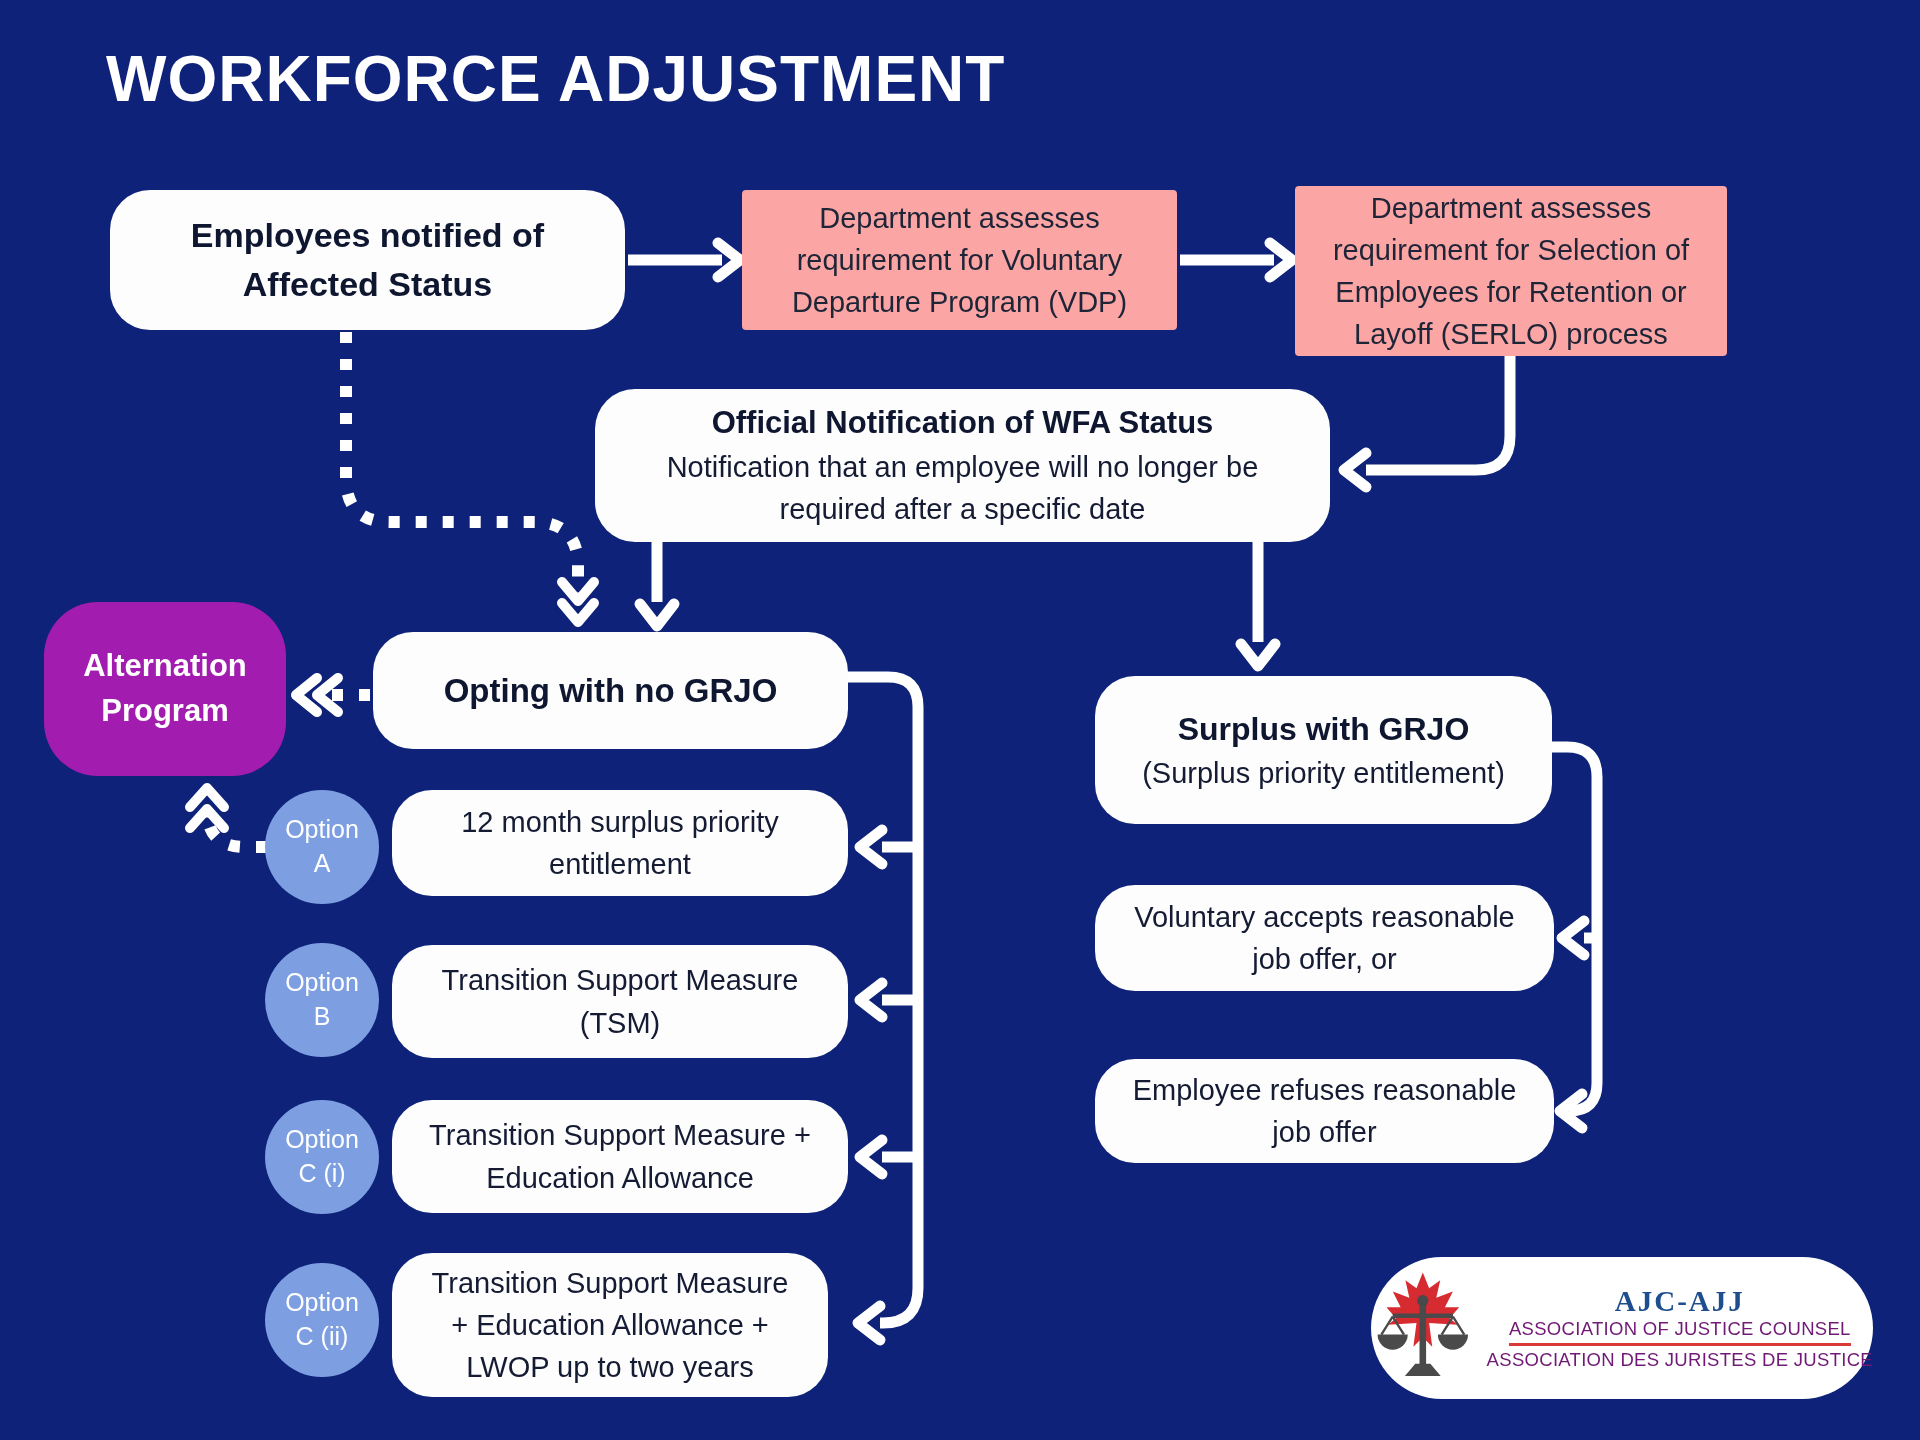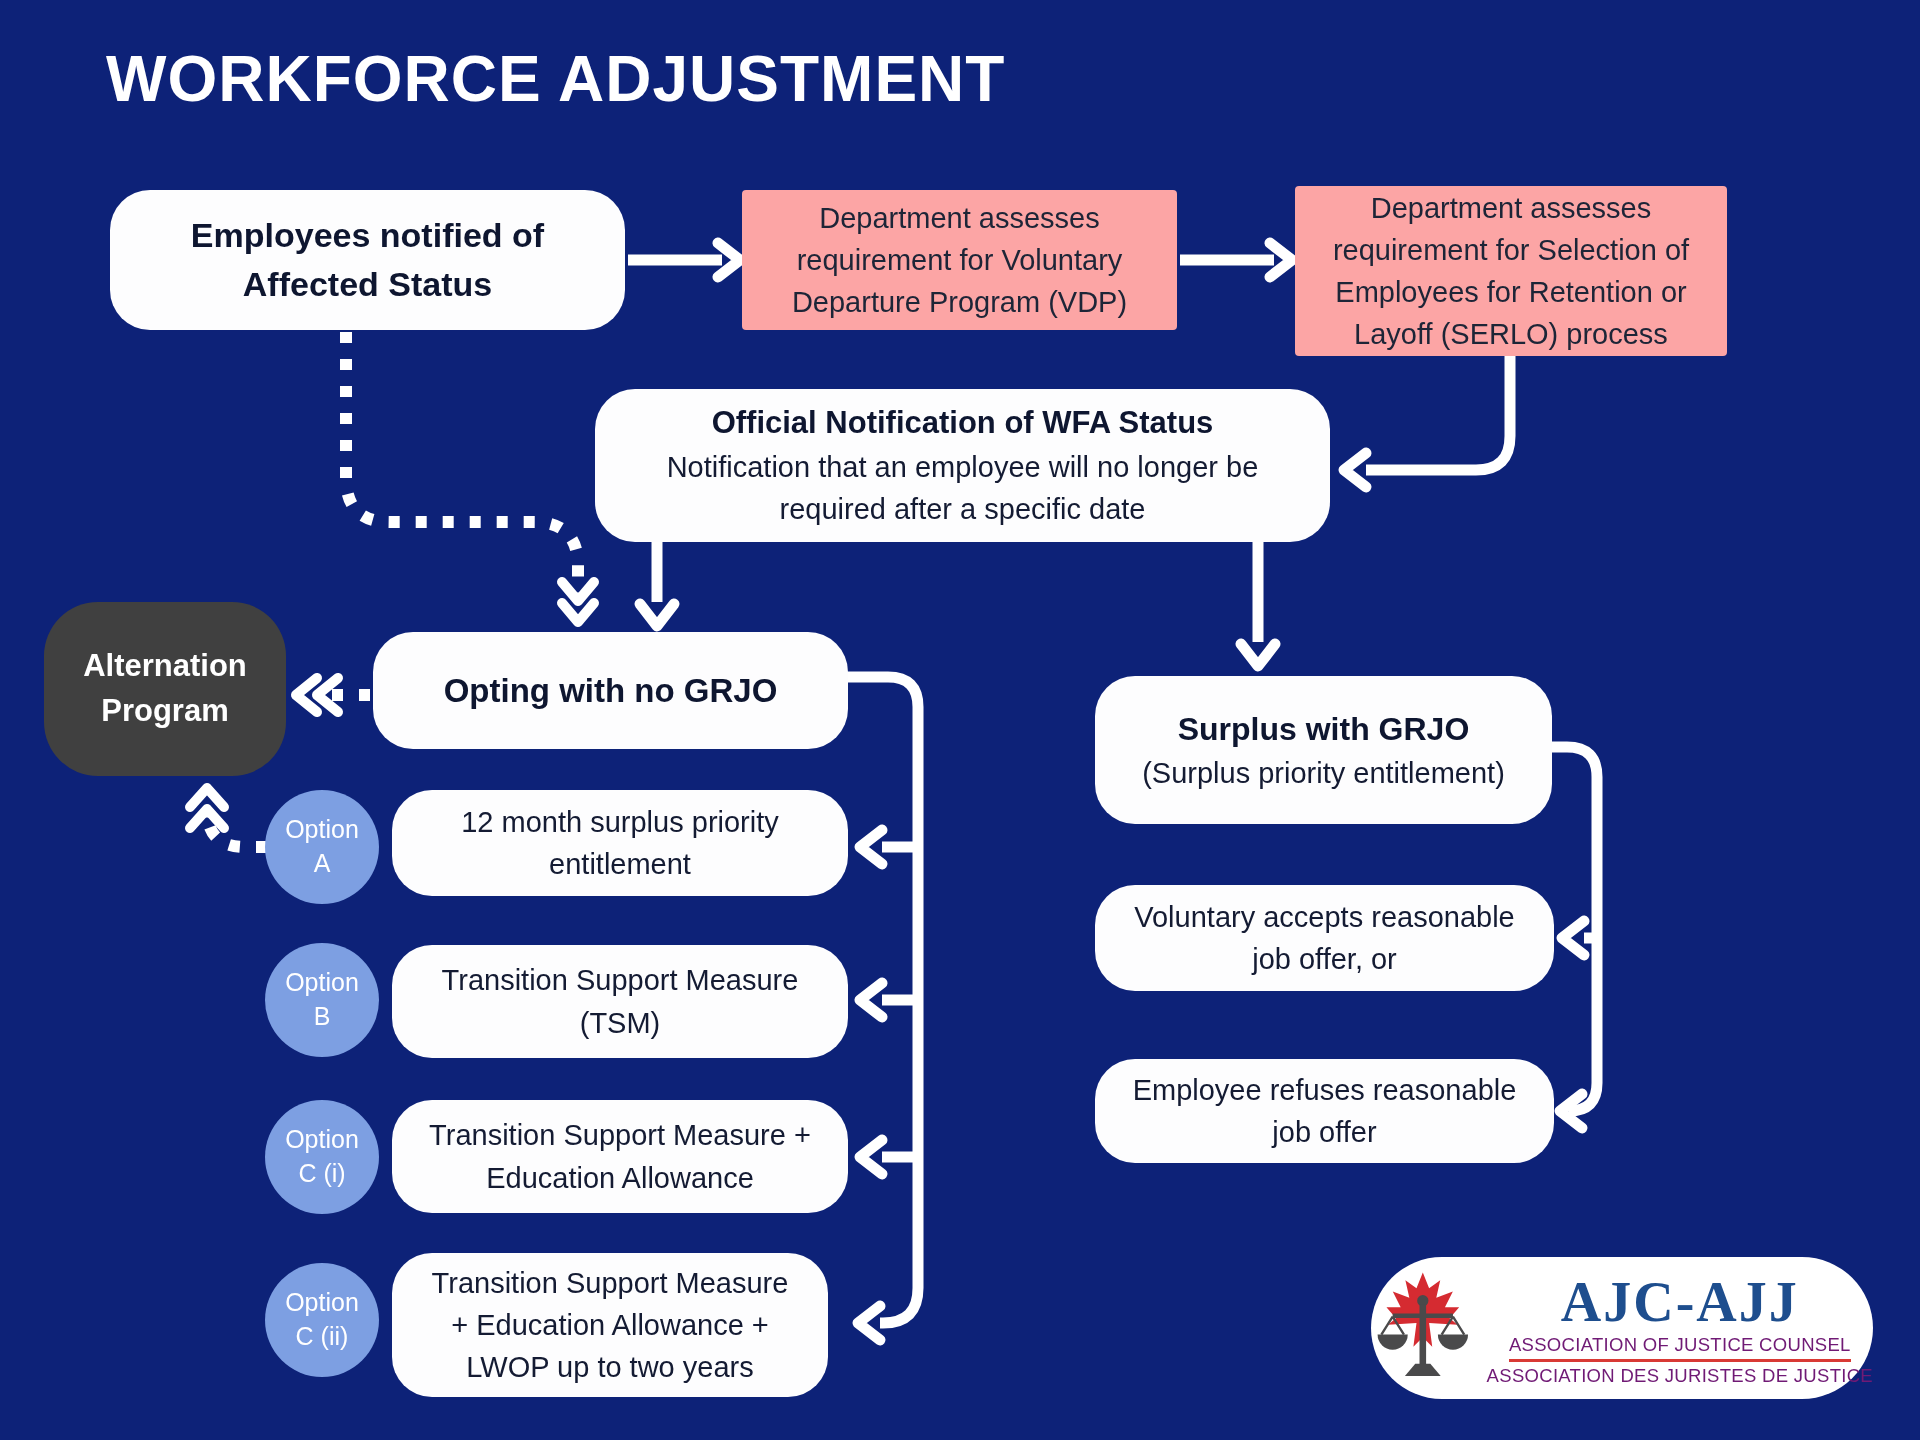--- a/index.html
+++ b/index.html
@@ -6,29 +6,29 @@
   #canvas{position:relative;width:1920px;height:1440px;background:#0d2278;overflow:hidden;
           font-family:"Liberation Sans","DejaVu Sans",sans-serif;}
   #page-title{position:absolute;left:106px;top:42px;color:#ffffff;font-size:64px;font-weight:800;
           letter-spacing:1px;}
   #connectors{position:absolute;left:0;top:0;z-index:1;}
   .box{position:absolute;z-index:2;display:flex;flex-direction:column;align-items:center;
        justify-content:center;text-align:center;background:#fdfdfe;color:#141b33;
        border-radius:40px;line-height:1.45;}
   .box .bold{font-weight:700;color:#0e1630;}
   .gray{background:#fca5a5;color:#1d2537;border-radius:4px;}
-  .black{background:#404040;color:#ffffff;border-radius:54px;font-weight:700;}
+  .black{background:#a21caf;color:#ffffff;border-radius:54px;font-weight:700;}
   .circle{position:absolute;z-index:2;width:114px;height:114px;border-radius:50%;
           background:#7d9fe2;color:#ffffff;display:flex;flex-direction:column;align-items:center;
           justify-content:center;text-align:center;font-size:25px;line-height:1.35;}
   #logo-box{position:absolute;z-index:2;left:1371px;top:1257px;width:502px;height:142px;
           background:#ffffff;border-radius:71px;display:flex;align-items:center;
           justify-content:center;gap:12px;}
   #logo-acronym{font-family:"Liberation Serif","DejaVu Serif",serif;color:#1e4e8e;
-          font-size:56px;font-weight:600;letter-spacing:2px;text-align:center;}
+          font-size:29px;font-weight:600;letter-spacing:2px;text-align:center;}
   .logo-line{color:#701a75;font-size:18.5px;letter-spacing:0.3px;white-space:nowrap;}
   #logo-line-en{display:inline-block;border-bottom:3px solid #d93a35;padding-bottom:3px;margin-bottom:3px;}
   #logo-text{display:flex;flex-direction:column;align-items:center;}
 </style>
 </head>
 <body>
 
 <div id="canvas">
 
   <div id="page-title">WORKFORCE ADJUSTMENT</div>

